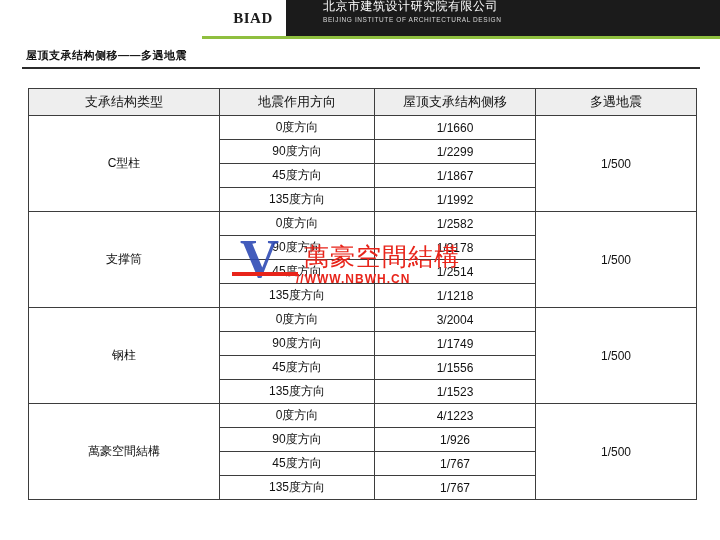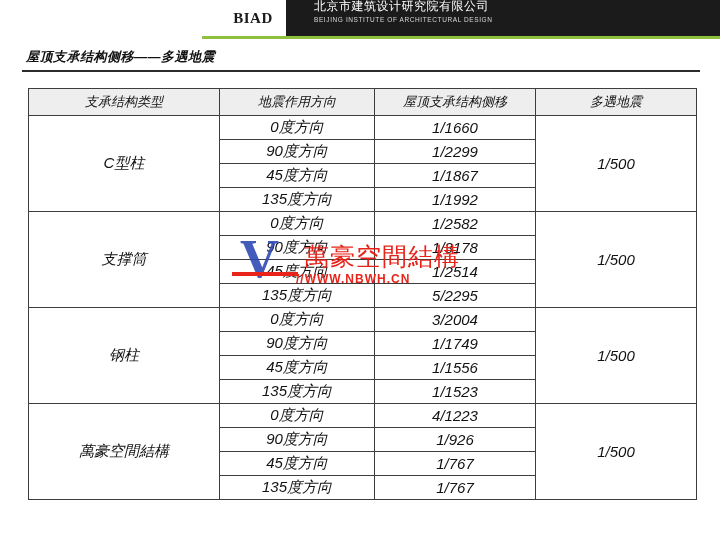--- a/index.html
+++ b/index.html
@@ -43,20 +43,21 @@
     letter-spacing: 0.5px;
     display: flex;
     align-items: center;
     justify-content: center;
     font-family: "Liberation Serif", serif;
   }
   .header-texts {
     padding-left: 28px;
     color: #ffffff;
     line-height: 1.15;
+    margin-left: 9px;
   }
   .header-cn {
     font-size: 12px;
     letter-spacing: 0.5px;
   }
   .header-en {
     font-size: 6.5px;
     letter-spacing: 0.6px;
     color: #d8d8d8;
     margin-top: 2px;
@@ -71,50 +72,48 @@
   }
 
   
   .title-wrap {
     position: absolute;
     top: 48px;
     left: 0;
     width: 720px;
   }
   .title-text {
-    font-size: 13px;
+    font-size: 11px;
     font-weight: bold;
     color: #111111;
     padding-left: 26px;
     padding-bottom: 4px;
     letter-spacing: 0.5px;
-    font-style: italic;
   }
   .title-underline {
     margin: 0 20px 0 22px;
     height: 2px;
     background: #2b2b2b;
   }
 
   
   .table-wrap {
     position: absolute;
     top: 88px;
     left: 28px;
     width: 664px;
   }
   table.data {
     border-collapse: collapse;
     width: 664px;
     table-layout: fixed;
-    font-style: italic;
   }
   table.data td, table.data th {
     border: 1px solid #3d3d3d;
-    font-size: 15px;
+    font-size: 12px;
     color: #111111;
     text-align: center;
     height: 23px;
     font-weight: normal;
     padding: 0;
   }
   table.data thead td {
     background: #eeeeee;
     height: 26px;
     font-size: 13px;
@@ -235,21 +234,21 @@
       <tr>
         <td class="col2">90度方向</td>
         <td class="col3">1/3178</td>
       </tr>
       <tr>
         <td class="col2">45度方向</td>
         <td class="col3">1/2514</td>
       </tr>
       <tr>
         <td class="col2">135度方向</td>
-        <td class="col3">5/2295</td>
+        <td class="col3">1/1218</td>
       </tr>
 
       <tr>
         <td class="col1" rowspan="4">钢柱</td>
         <td class="col2">0度方向</td>
         <td class="col3">3/2004</td>
         <td class="col4" rowspan="4">1/500</td>
       </tr>
       <tr>
         <td class="col2">90度方向</td>

